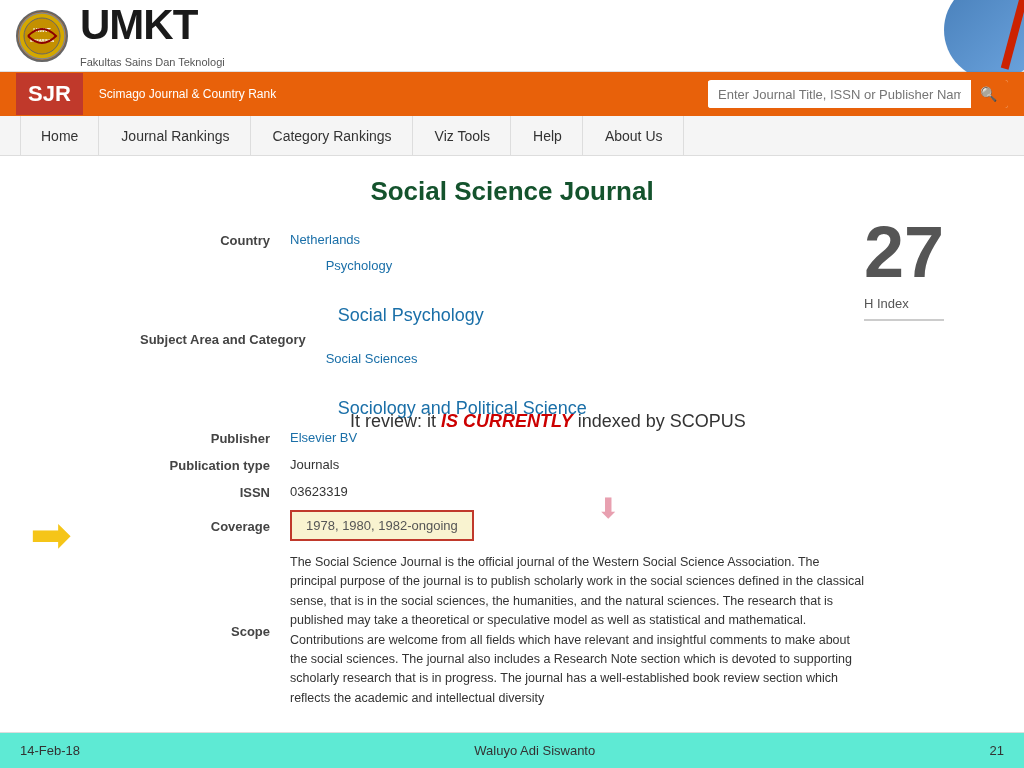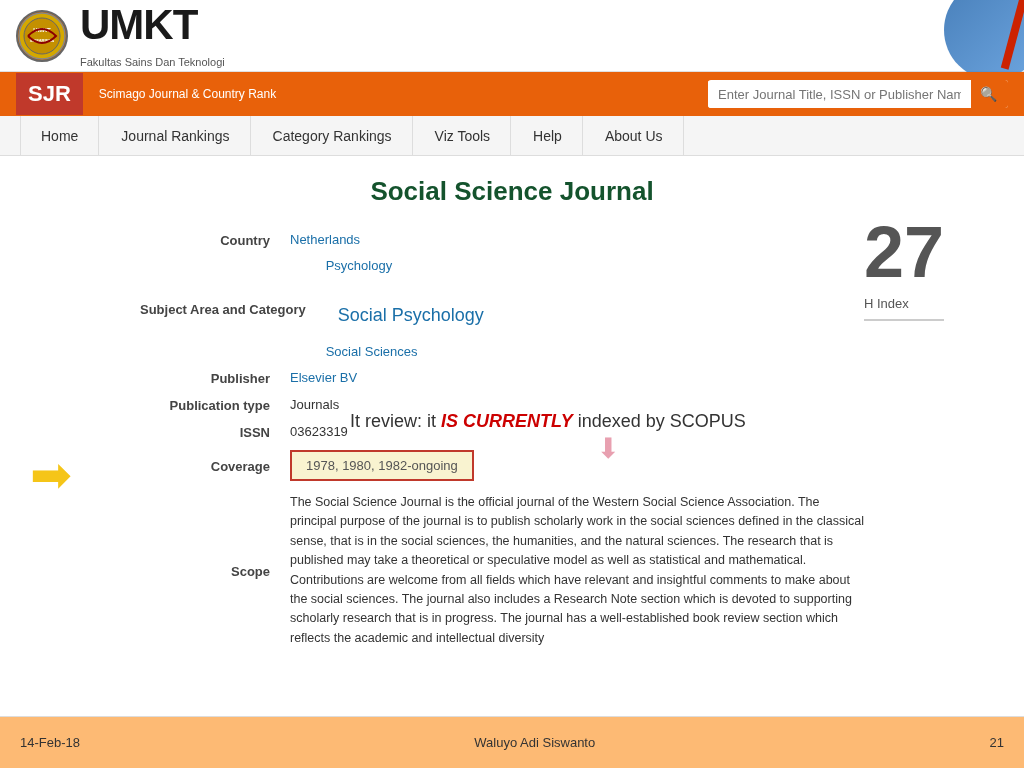--- a/index.html
+++ b/index.html
@@ -270,22 +270,22 @@
       max-width: 580px;
       margin-left: 170px;
     }
 
     
     #footer {
       position: absolute;
       bottom: 0;
       left: 0;
       right: 0;
-      height: 52px;
-      background: #fdba74;
+      height: 36px;
+      background: #5eead4;
       border-top: 1px solid #ddd;
       display: flex;
       align-items: center;
       justify-content: space-between;
       padding: 16px 20px;
       font-size: 13px;
       color: #333;
     }
   </style>
 </head>
@@ -345,21 +345,24 @@
     </div>
 
     <div class="info-row">
       <div class="info-label">Subject Area and Category</div>
       <div class="info-value">
         <a class="info-link">Psychology</a>
         <span class="sub-link">
           <a class="info-link">Social Psychology</a>
         </span>
         <br>
-        <a class="info-link" style="margin-top:3px;display:inline-block;">Social Sciences</a>
+        <a class="info-link" style="margin-top:10px;display:inline-block;">Social Sciences</a>
+        <span class="sub-link">
+          <a class="info-link">Sociology and Political Science</a>
+        </span>
       </div>
     </div>
 
     <div class="info-row">
       <div class="info-label">Publisher</div>
       <div class="info-value">
         <a class="info-link">Elsevier BV</a>
       </div>
     </div>
 

